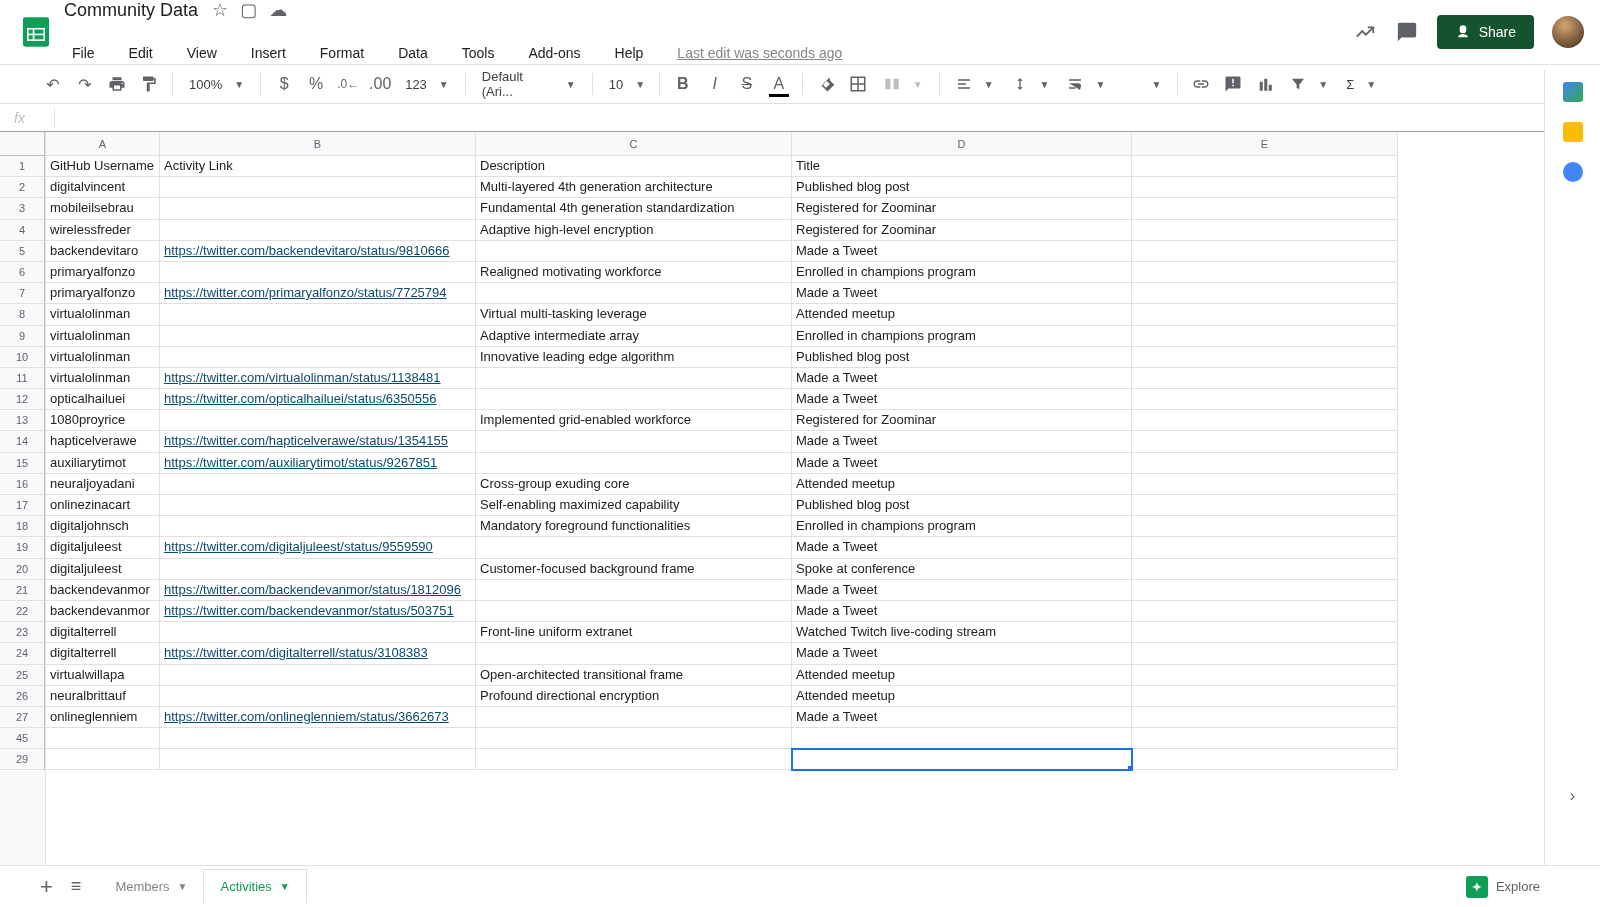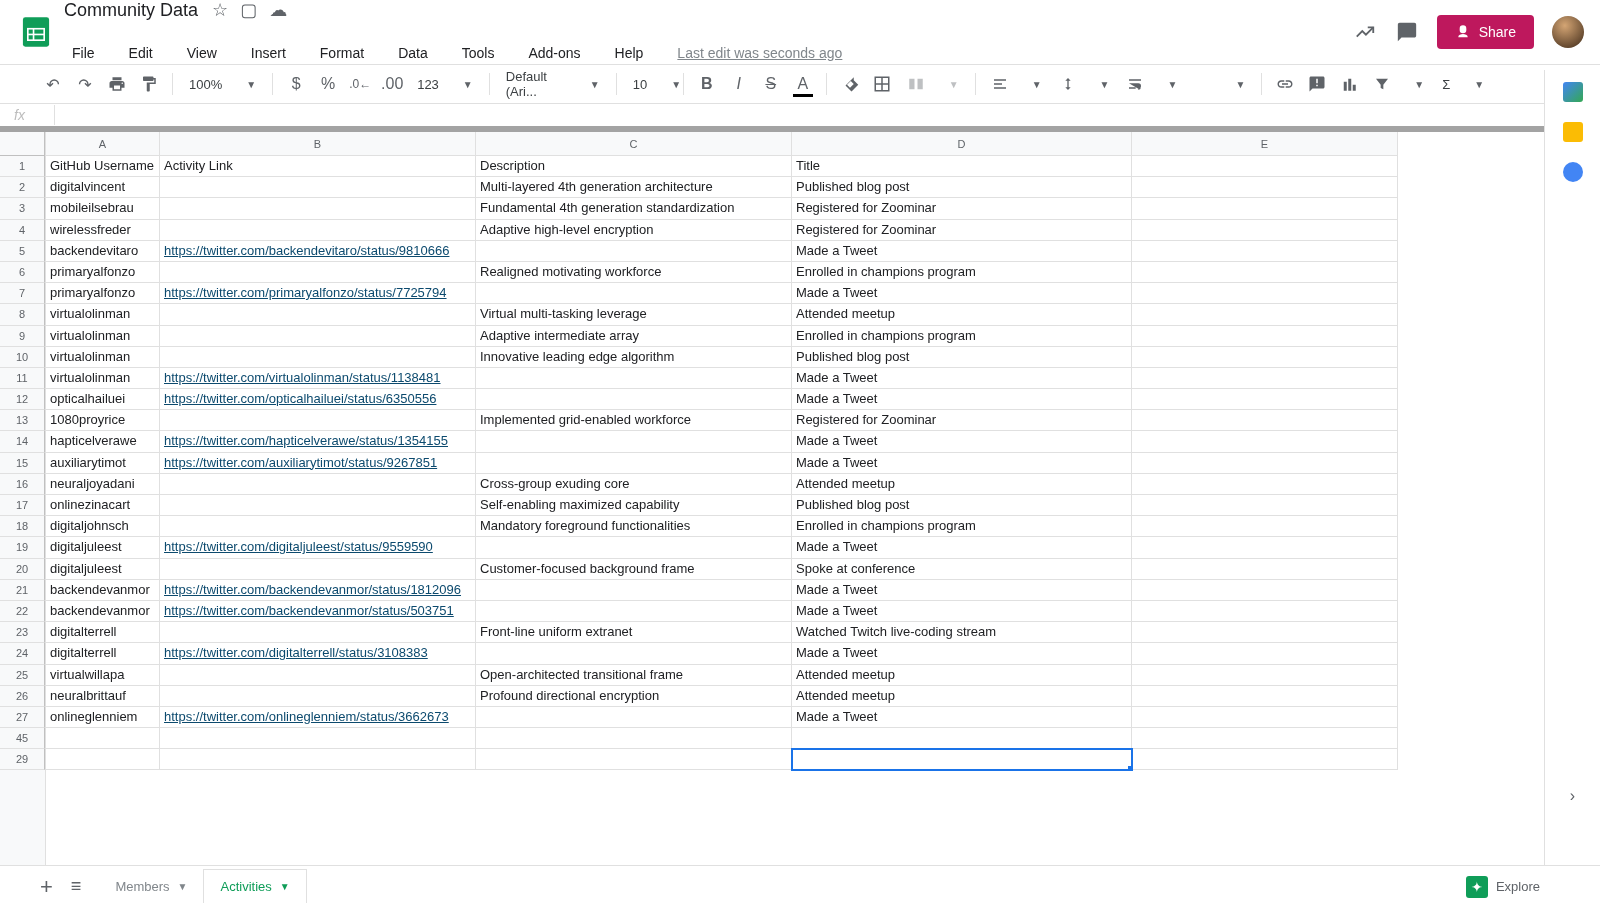--- a/index.html
+++ b/index.html
@@ -9,31 +9,31 @@
 .logo svg { width: 36px; height: 36px; }
 .title-area { margin-left: 8px; }
 .doc-title { font-size: 18px; color: #5f6368; display:flex; align-items:center; gap:10px;}
 .doc-title .name { color:#202124; }
 .title-icons { display:inline-flex; gap:12px; color:#5f6368; font-size:18px; margin-left:4px;}
 .menubar { display:flex; gap:18px; margin-top:20px; font-size:14px; color:#202124; }
 .menubar span { padding: 4px 8px; cursor:pointer; }
 .menubar .last-edit { color:#80868b; cursor:default;text-decoration:underline; }
 .header-right { margin-left:auto; display:flex; align-items:center; gap:18px; }
 .hicon { width:24px; height:24px; display:flex; align-items:center; justify-content:center; color:#5f6368; cursor:pointer;}
-.share-btn { background:#be185d; color:#fff; border:none; border-radius:4px; padding:9px 18px; font-size:14px; font-weight:500; display:flex; align-items:center; gap:8px; cursor:pointer;}
+.share-btn { background:#14532d; color:#fff; border:none; border-radius:4px; padding:9px 18px; font-size:14px; font-weight:500; display:flex; align-items:center; gap:8px; cursor:pointer;}
 .avatar { width:32px; height:32px; border-radius:50%; background: radial-gradient(circle at 40% 30%, #d4a574, #3d2817); }
 .toolbar { border-top:1px solid #e0e0e0; border-bottom:1px solid #e0e0e0; height:40px; display:flex; align-items:center; padding:0 10px 0 38px; gap:2px; color:#5f6368;}
 .tbtn { width:30px; height:30px; display:flex; align-items:center; justify-content:center; cursor:pointer; font-size:16px;}
 .tsep { width:1px; height:22px; background:#e0e0e0; margin:0 6px; }
-.tselect { display:flex; align-items:center; gap:24px; padding:0 8px; font-size:13px; color:#3c4043; cursor:pointer;}
+.tselect { display:flex; align-items:center; gap:12px; padding:0 8px; font-size:13px; color:#3c4043; cursor:pointer;}
 .tselect .arrow { font-size:10px; color:#5f6368;}
 .text-color { position:relative; }
 .text-underline { position:absolute; bottom:2px; left:5px; width:20px; height:3px; background:#000;}
 .collapse { margin-left:auto; }
-.fxbar { height:28px; border-bottom:6px solid #a3a3a3; display:flex; align-items:center; padding-left:14px; color:#bdbdbd; font-style:italic; font-size:14px;}
+.fxbar { height:28px; border-bottom:1px solid #a3a3a3; display:flex; align-items:center; padding-left:14px; color:#bdbdbd; font-style:italic; font-size:14px;}
 .fxbar .fx { font-style:italic; width:32px; }
 .fxbar .divider { width:1px; height:20px; background:#e0e0e0; margin:0 8px;}
 .grid-area { position:absolute; top:132px; left:0; right:0; bottom:42px; display:flex; }
 .rownums { width:46px; background:#f8f9fa; border-right:1px solid #e0e0e0;}
 .colheads { position:absolute; left:46px; top:0; height:24px; background:#f8f9fa; display:flex; border-bottom:1px solid #e0e0e0;}
 .ch { border-right:1px solid #e0e0e0; text-align:center; font-size:11px; color:#5f6368; line-height:24px;}
 .rn { height:21.2px; text-align:center; font-size:11px; color:#5f6368; line-height:21.2px; border-bottom:1px solid #e0e0e0; border-right:1px solid #c0c0c0;}
 .rn.first { height:24px; border-bottom:1px solid #c0c0c0; background:#f8f9fa;}
 .cells { position:absolute; left:46px; top:24px; }
 .row { display:flex; height:21.2px; }

